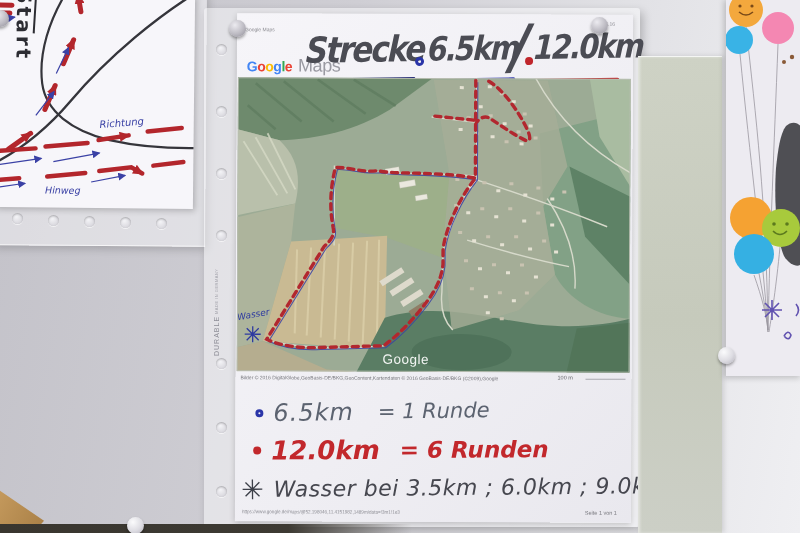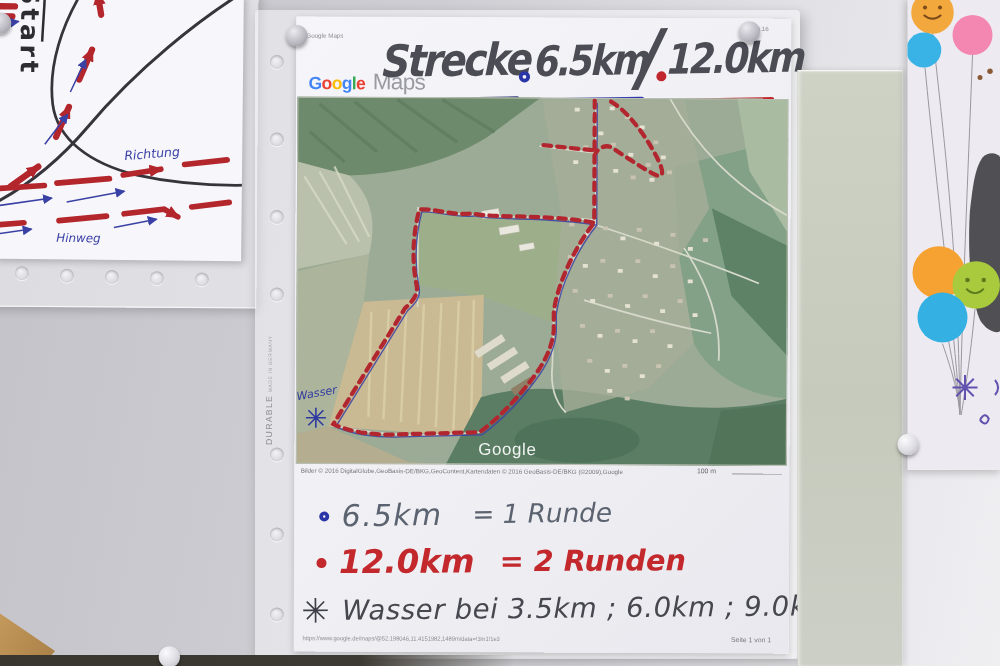--- a/index.html
+++ b/index.html
@@ -321,21 +321,21 @@
     <div class="scale-line"></div>
 
     <div class="note note-1">
       <span class="note-ring"></span>
       <span class="dist">6.5km</span>
       <span class="eq">= 1 Runde</span>
     </div>
     <div class="note note-2">
       <span class="note-dot"></span>
       <span class="dist">12.0km</span>
-      <span class="eq">= 2 Runden</span>
+      <span class="eq">= 6 Runden</span>
     </div>
     <div class="note note-3">
       <span class="ast">✳</span>
       <span class="txt">Wasser bei 3.5km ; 6.0km ; 9.0km</span>
     </div>
 
     <div class="foot-url">https://www.google.de/maps/@52.198046,11.4151982,1489m/data=!3m1!1e3</div>
     <div class="foot-page">Seite 1 von 1</div>
   </div>
 

